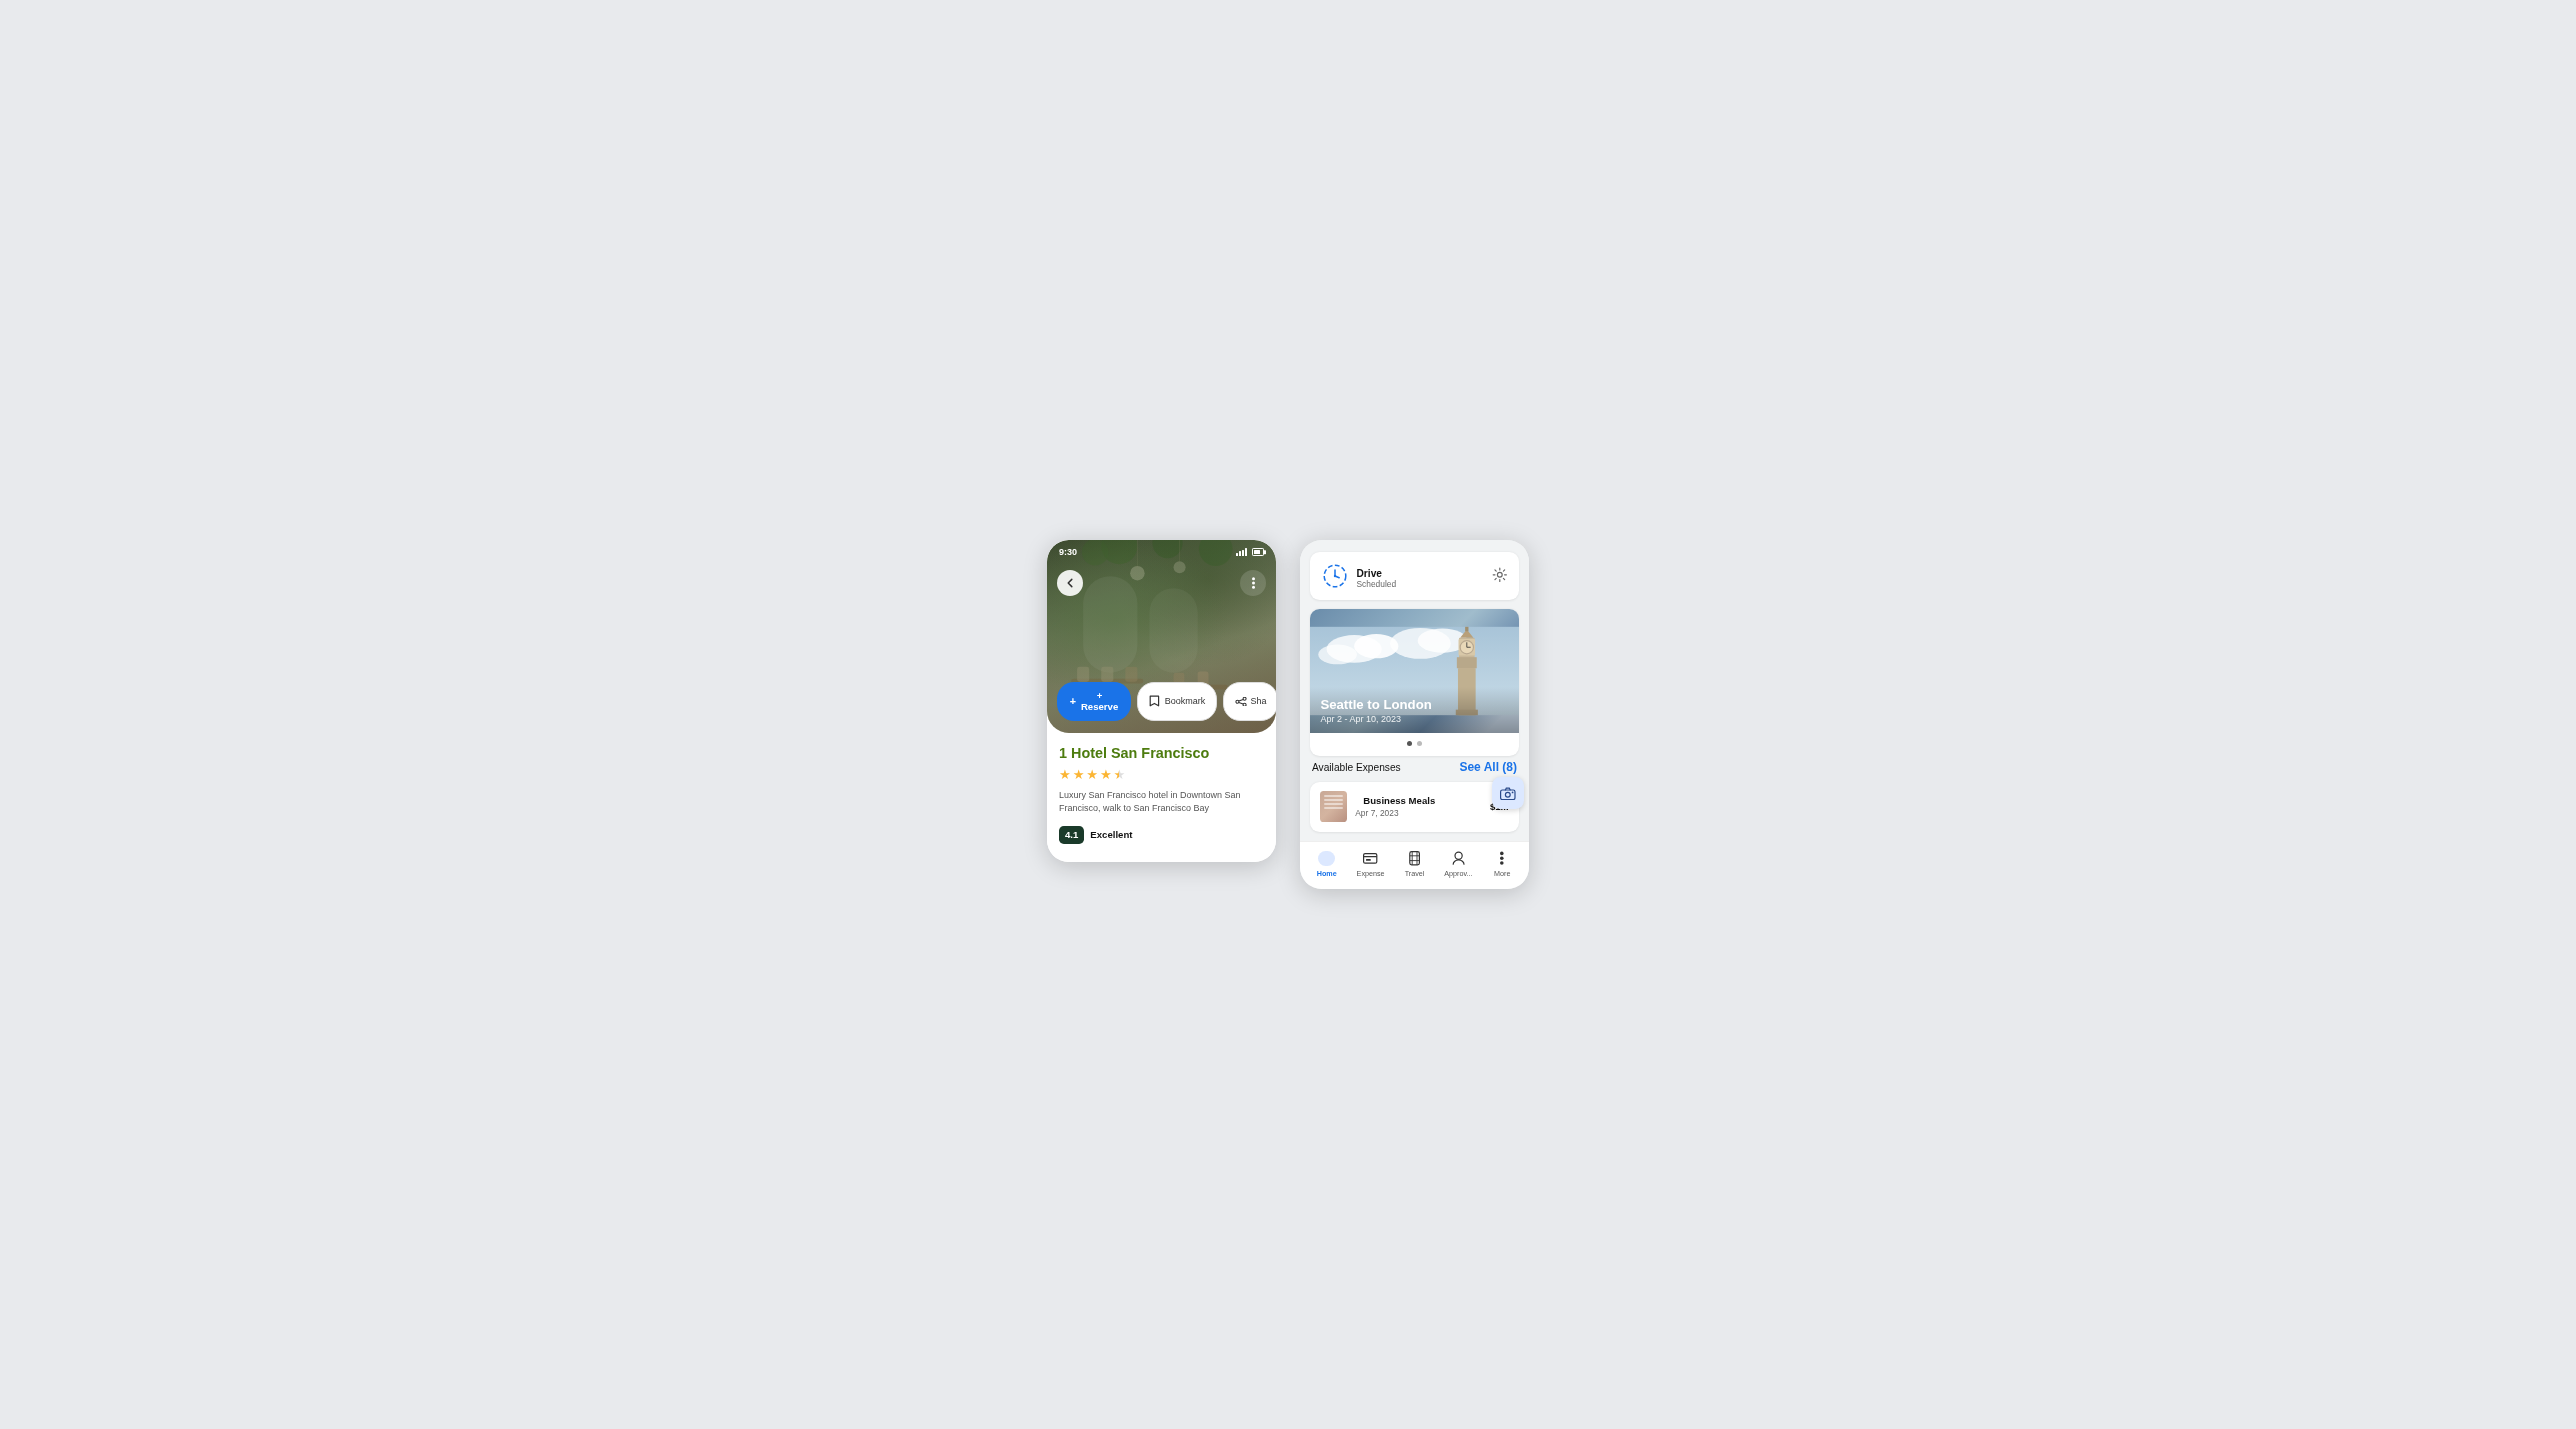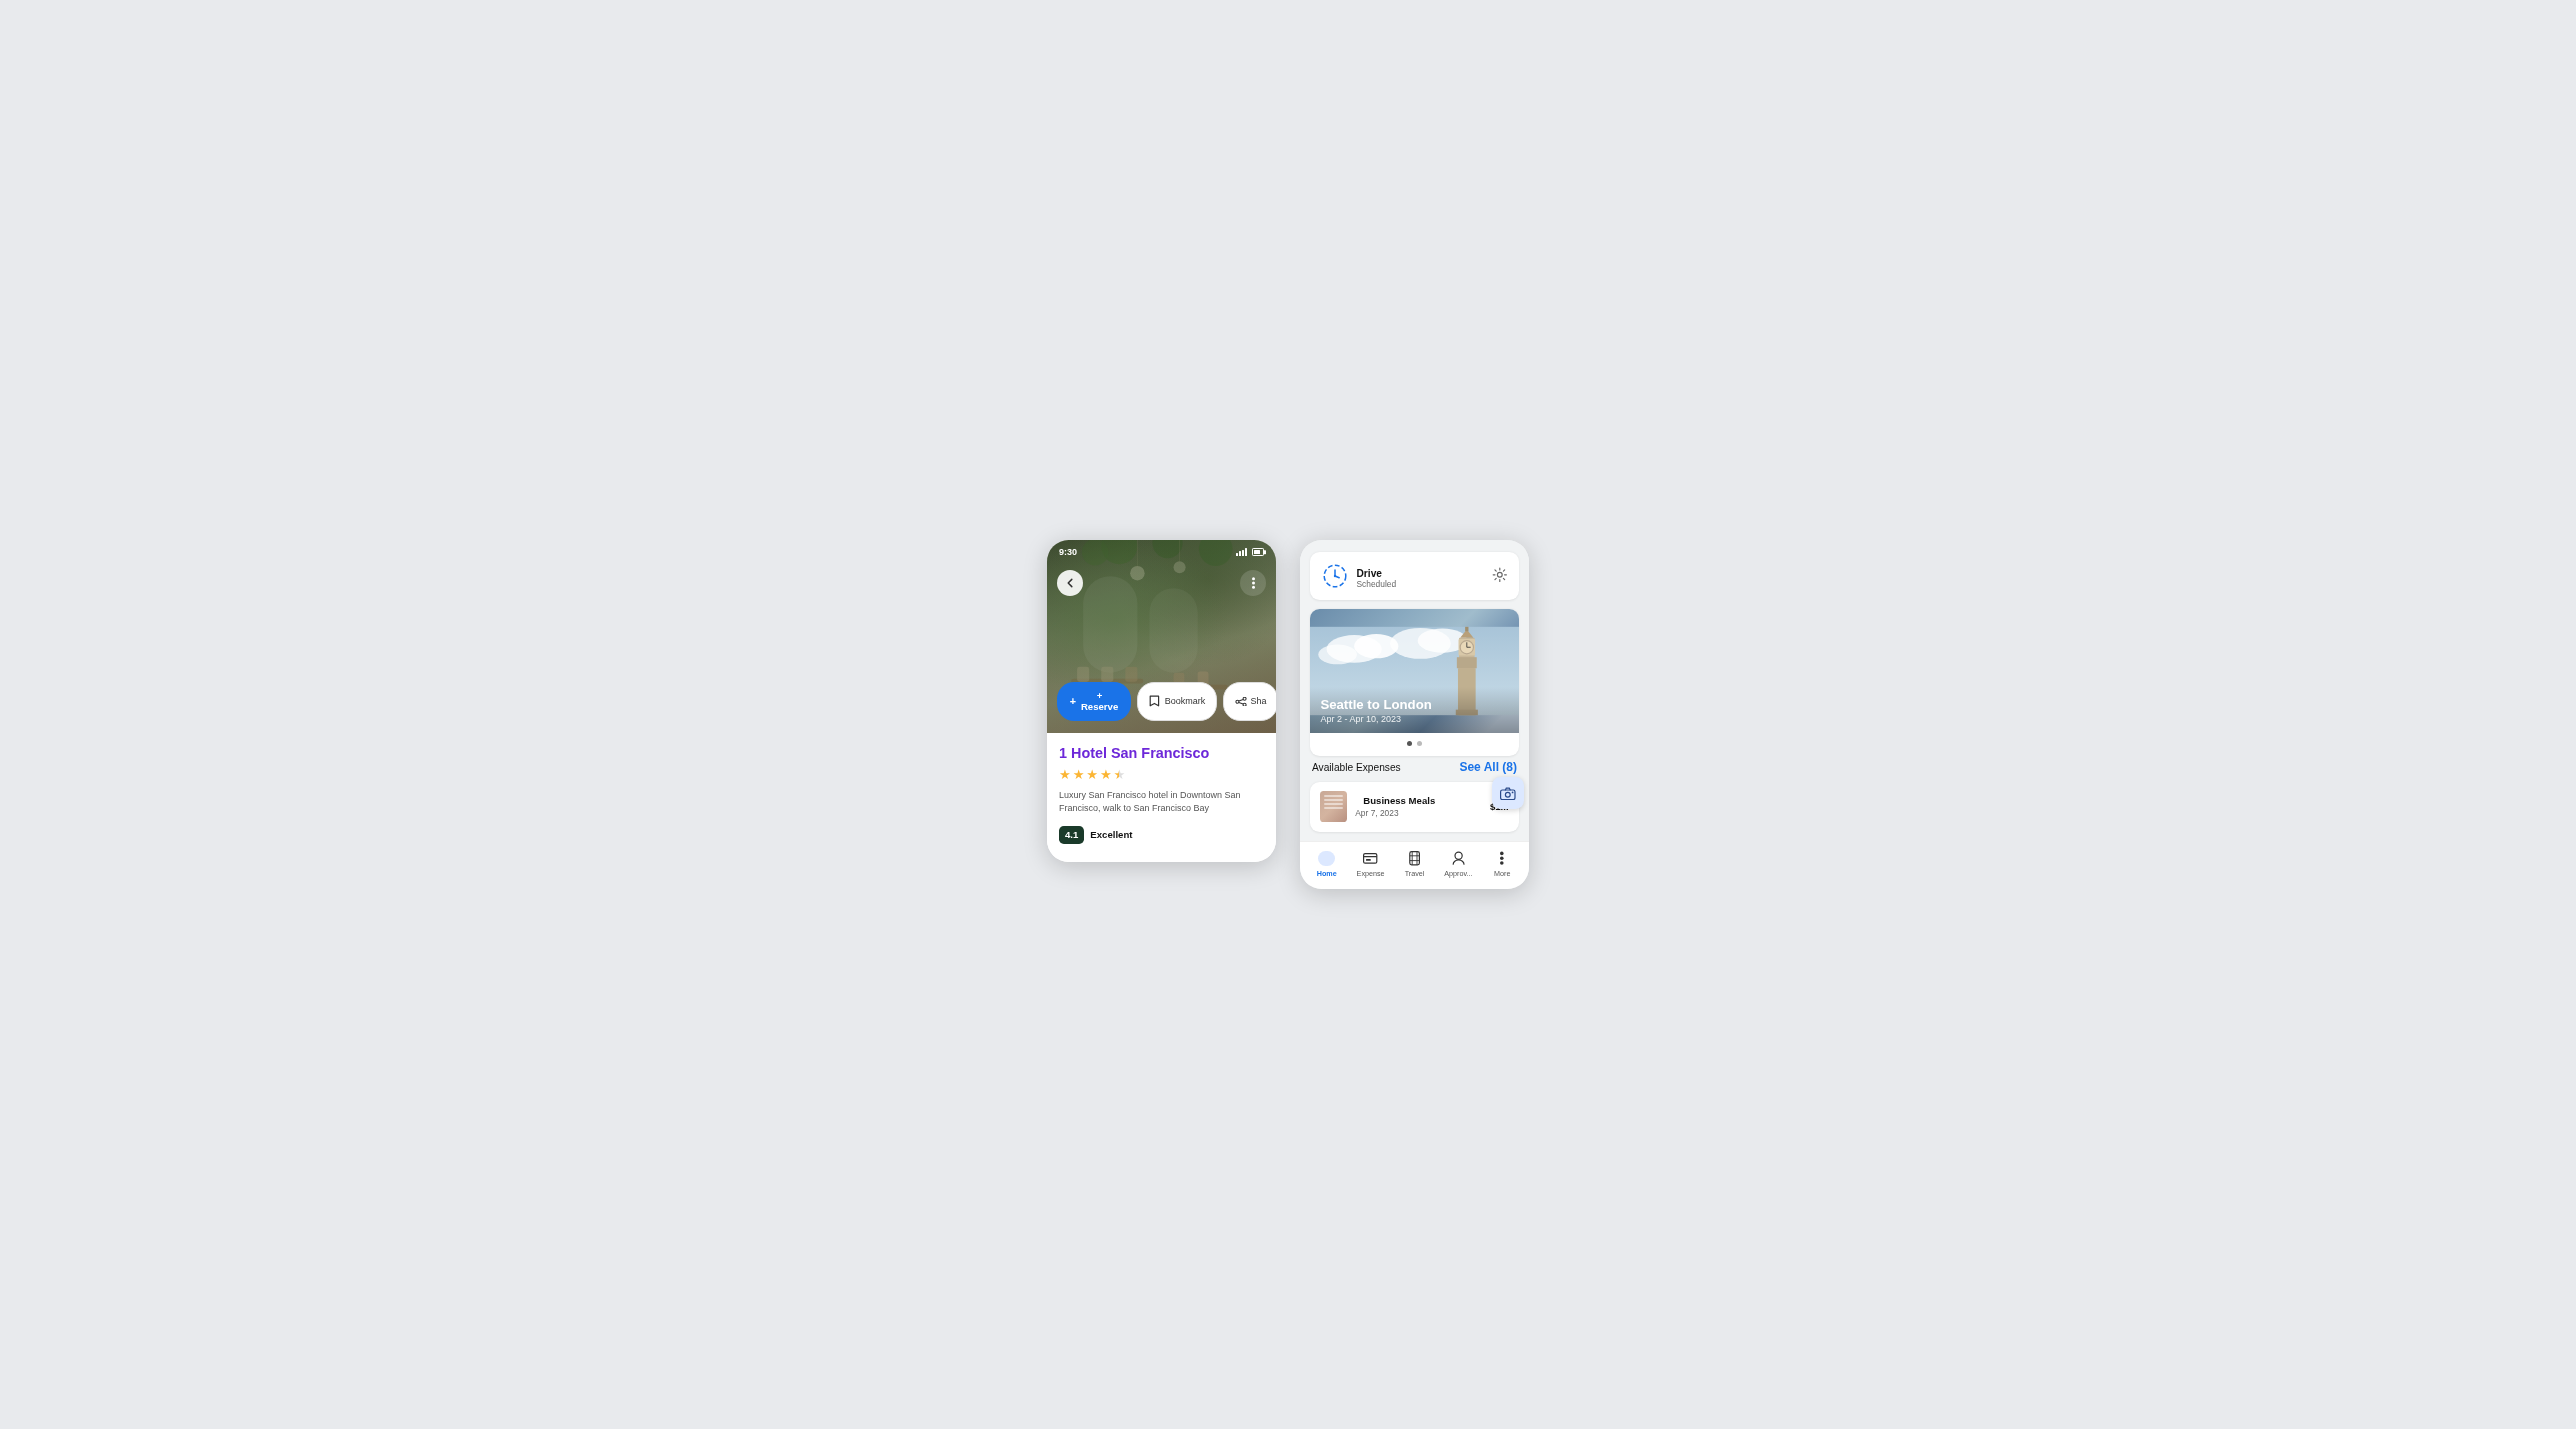--- a/index.html
+++ b/index.html
@@ -29,20 +29,21 @@
       overflow: hidden;
       box-shadow: 0 4.8px 24px rgba(0,0,0,0.18);
     }
 
     .hotel-image-section {
       position: relative;
       width: 100%;
       height: 193px;
       background: linear-gradient(160deg, #4a5a3a 0%, #6b7a5a 30%, #8a9070 60%, #7a6a50 100%);
       overflow: hidden;
+      border-radius: 22px;
     }
 
     .hotel-image-bg {
       position: absolute;
       inset: 0;
       background:
         radial-gradient(ellipse at 30% 40%, rgba(80,110,60,0.6) 0%, transparent 50%),
         radial-gradient(ellipse at 70% 20%, rgba(60,80,40,0.5) 0%, transparent 40%),
         linear-gradient(180deg, rgba(30,40,20,0.3) 0%, rgba(60,70,40,0.2) 50%, rgba(90,80,60,0.4) 100%);
     }
@@ -194,21 +195,21 @@
     }
 
     .hotel-info {
       padding: 12px 12px 18px;
       background: white;
     }
 
     .hotel-name {
       font-size: 14.4px;
       font-weight: 700;
-      color: #6d28d9;
+      color: #4d7c0f;
       margin-bottom: 6px;
     }
 
     .stars {
       display: flex;
       gap: 1.8px;
       margin-bottom: 7.2px;
     }
 
     .star {

